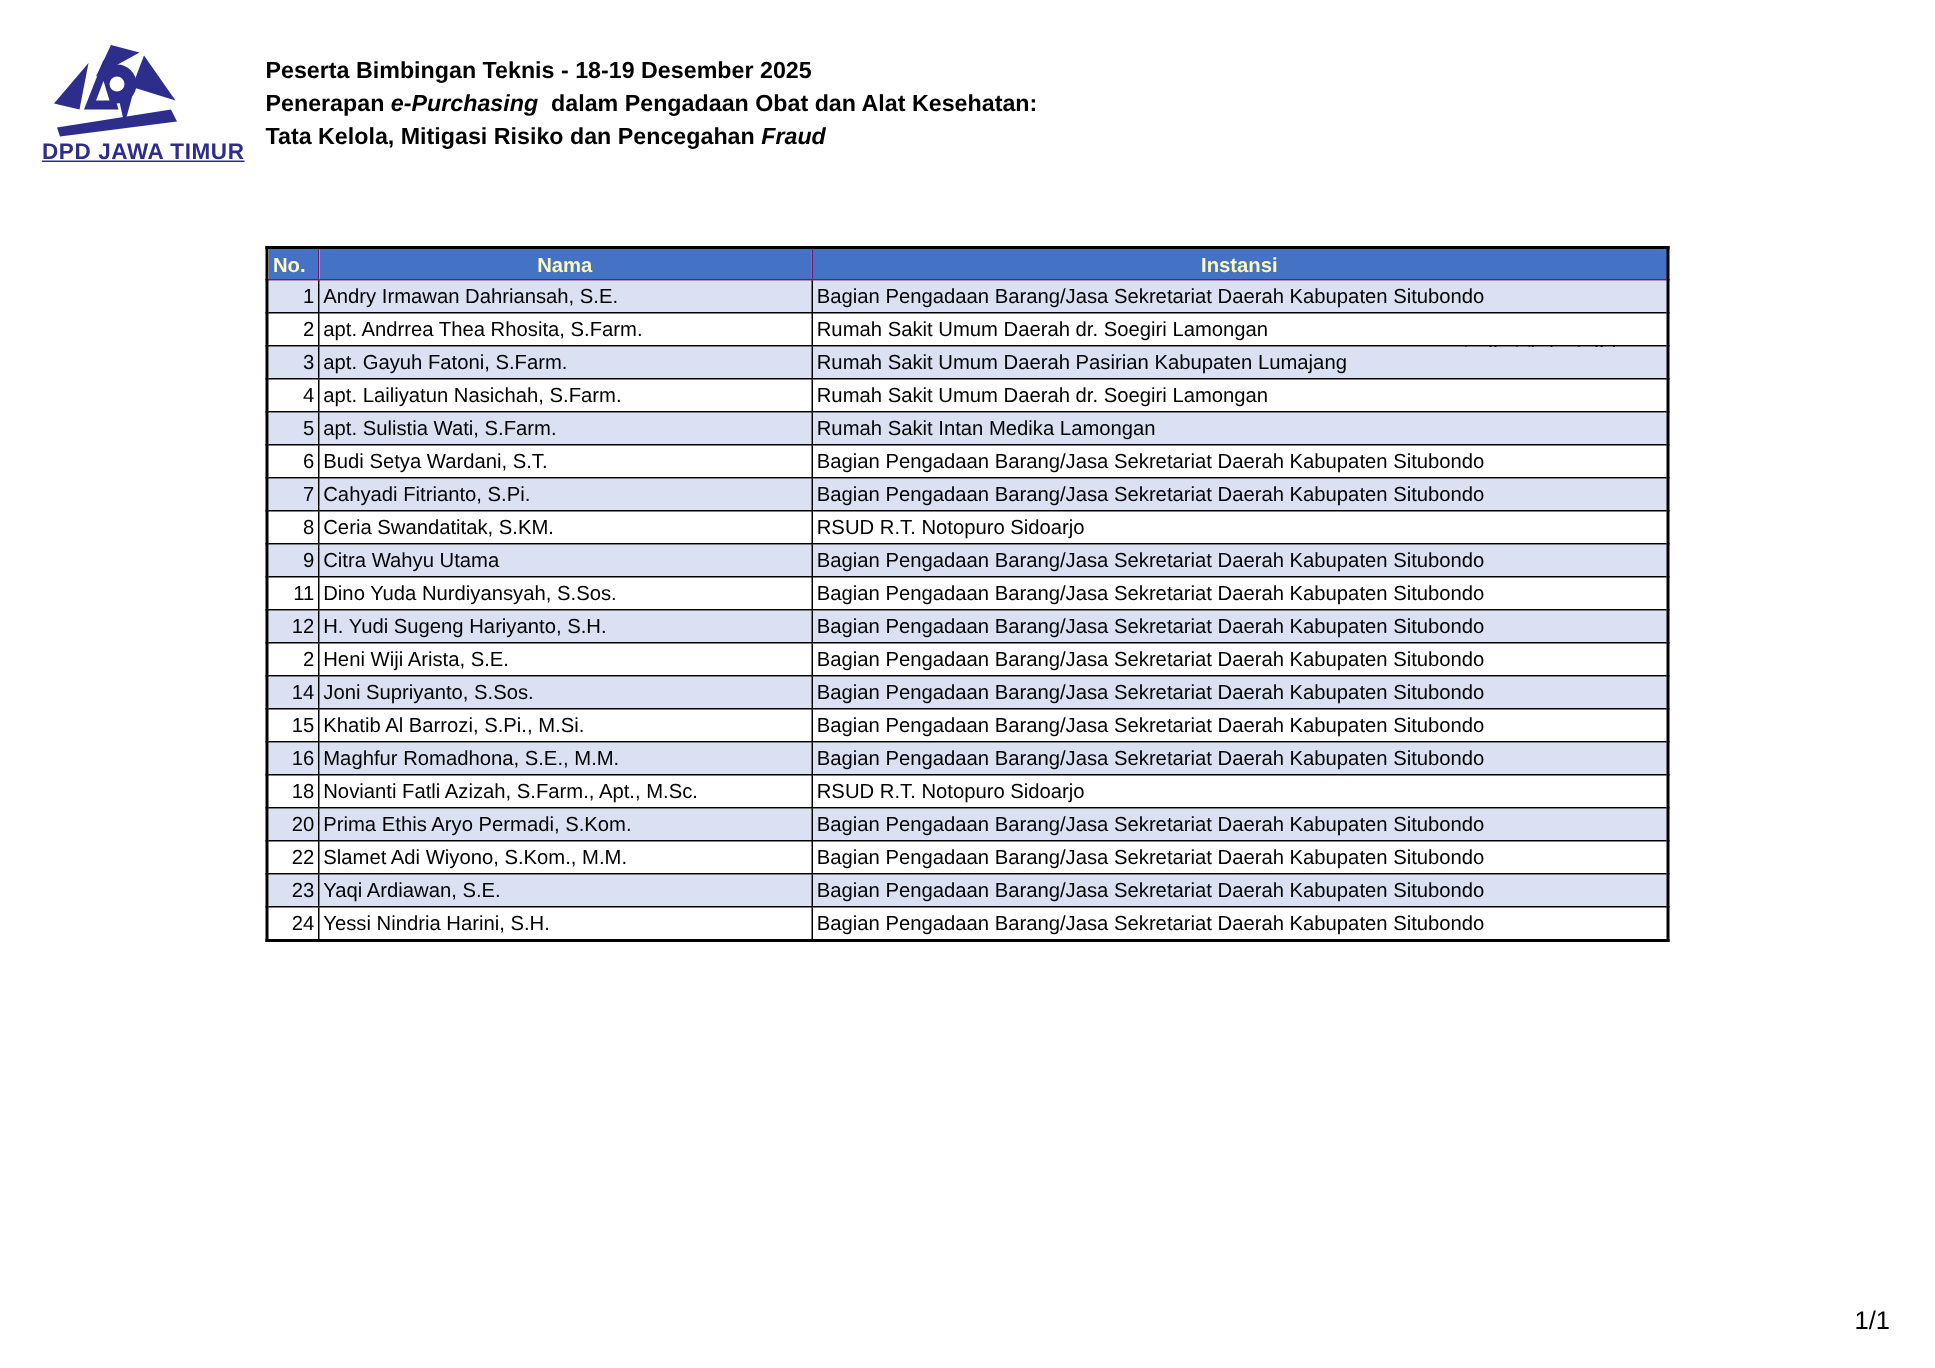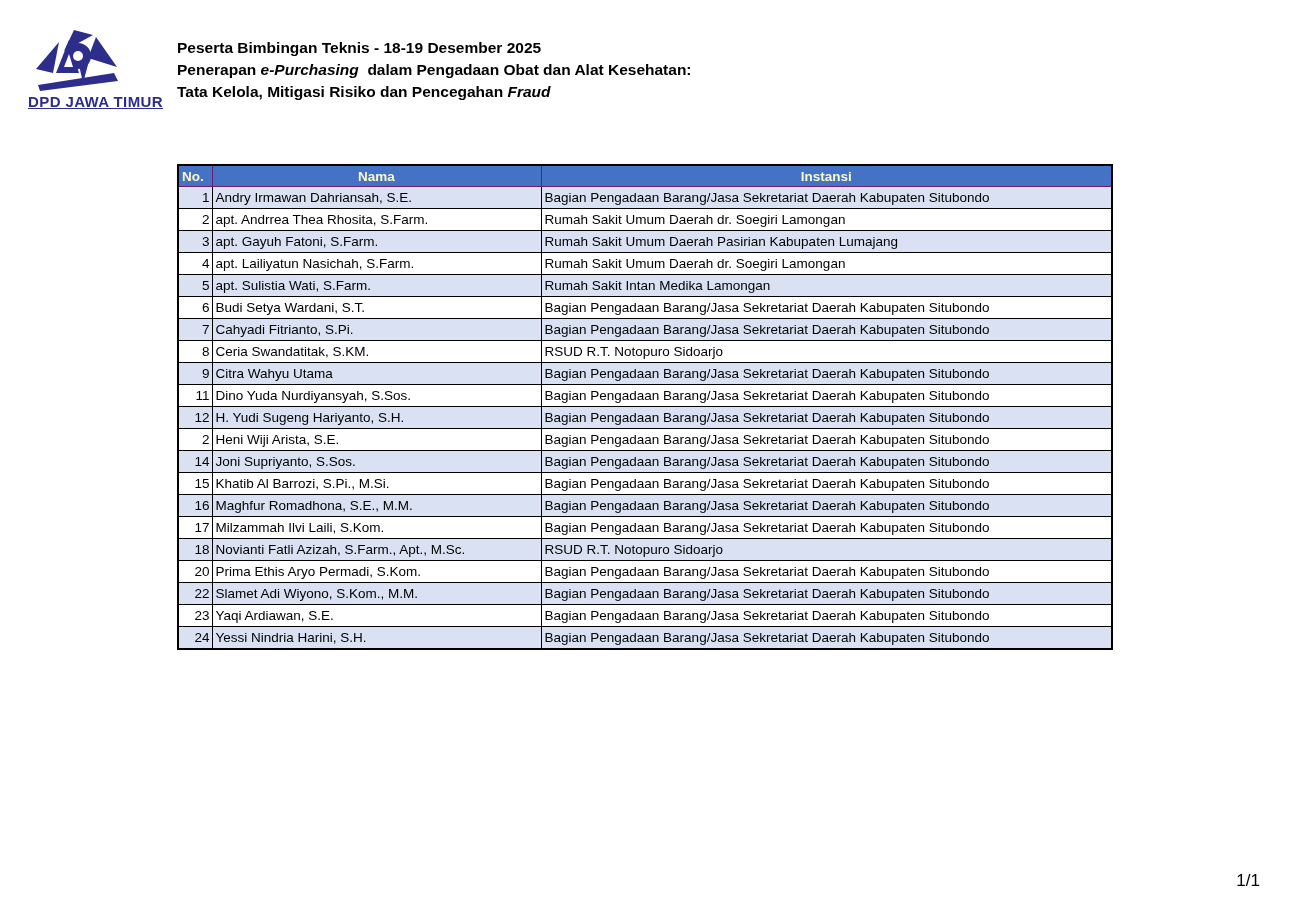--- a/index.html
+++ b/index.html
@@ -179,25 +179,20 @@
           <td class="no">15</td>
           <td class="nama">Khatib Al Barrozi, S.Pi., M.Si.</td>
           <td class="instansi">Bagian Pengadaan Barang/Jasa Sekretariat Daerah Kabupaten Situbondo</td>
         </tr>
         <tr>
           <td class="no">16</td>
           <td class="nama">Maghfur Romadhona, S.E., M.M.</td>
           <td class="instansi">Bagian Pengadaan Barang/Jasa Sekretariat Daerah Kabupaten Situbondo</td>
         </tr>
         <tr>
-          <td class="no">17</td>
-          <td class="nama">Milzammah Ilvi Laili, S.Kom.</td>
-          <td class="instansi">Bagian Pengadaan Barang/Jasa Sekretariat Daerah Kabupaten Situbondo</td>
-        </tr>
-        <tr>
           <td class="no">18</td>
           <td class="nama">Novianti Fatli Azizah, S.Farm., Apt., M.Sc.</td>
           <td class="instansi">RSUD R.T. Notopuro Sidoarjo</td>
         </tr>
         <tr>
           <td class="no">20</td>
           <td class="nama">Prima Ethis Aryo Permadi, S.Kom.</td>
           <td class="instansi">Bagian Pengadaan Barang/Jasa Sekretariat Daerah Kabupaten Situbondo</td>
         </tr>
         <tr>

